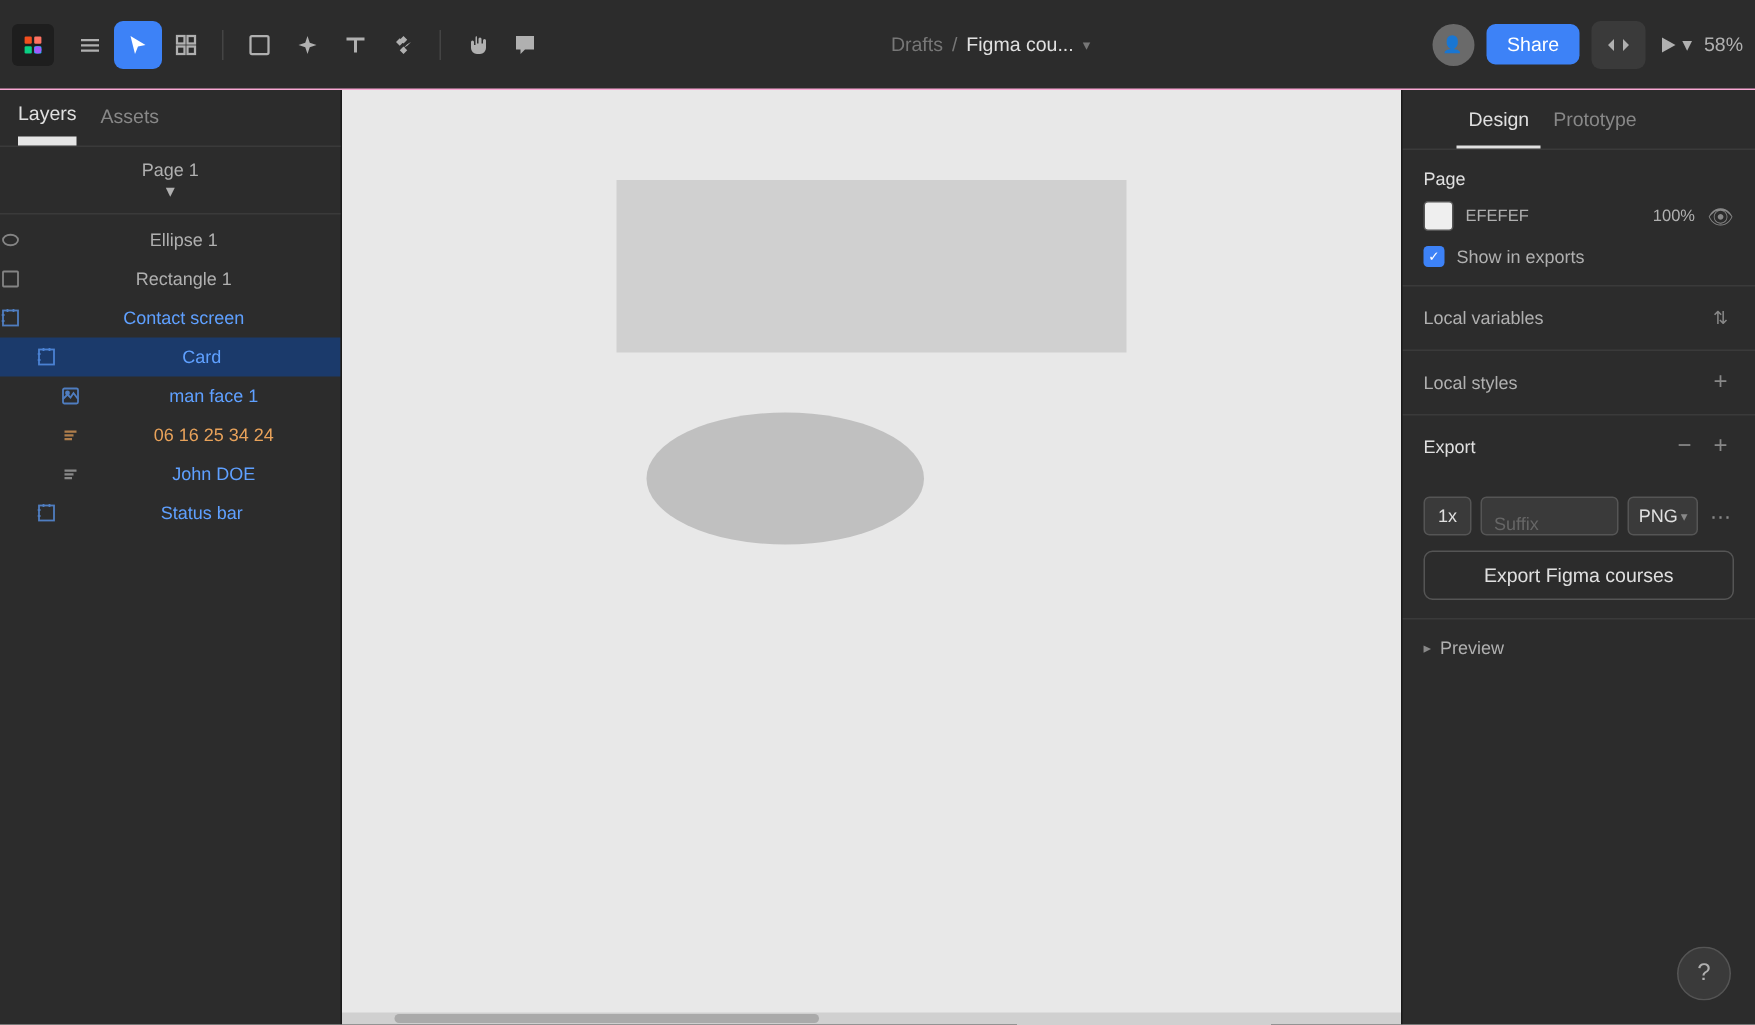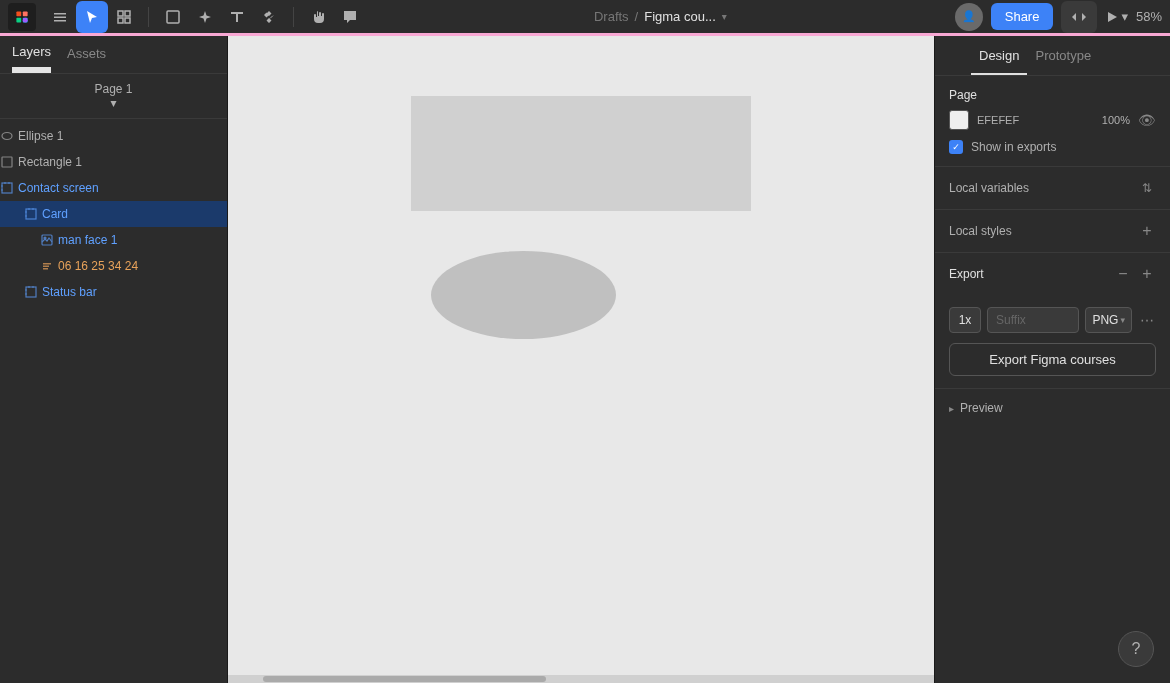--- a/index.html
+++ b/index.html
@@ -1,25 +1,25 @@
 <!DOCTYPE html>
 <html><head>
   <meta charset="utf-8">
   <style>
     * { box-sizing: border-box; margin: 0; padding: 0; }
     body { font-family: -apple-system, BlinkMacSystemFont, 'Segoe UI', sans-serif; background: #1e1e1e; display: flex; flex-direction: column; height: 683px; width: 1170px; overflow: hidden; font-size: 12px; }
 
     
     .toolbar {
-      height: 36px;
+      height: 60px;
       background: #2c2c2c;
       display: flex;
       align-items: center;
       padding: 0 8px;
-      border-bottom: 3px solid #f9a8d4;
+      border-bottom: 1px solid #f9a8d4;
       gap: 4px;
       flex-shrink: 0;
     }
     .toolbar-logo {
       width: 28px; height: 28px;
       background: #1e1e1e;
       border-radius: 4px;
       display: flex; align-items: center; justify-content: center;
       margin-right: 4px;
       cursor: pointer;
@@ -144,20 +144,21 @@
 
     .layer-item {
       display: flex;
       align-items: center;
       padding: 3px 0;
       cursor: pointer;
       color: #b0b0b0;
       font-size: 12px;
       gap: 4px;
       height: 26px;
+      text-align: center;
     }
     .layer-item.selected { background: #1b3a6b; color: #5fa0ff; }
     .layer-item .icon { width: 14px; height: 14px; flex-shrink: 0; display: flex; align-items: center; justify-content: center; opacity: 0.7; }
     .layer-item .label { flex: 1; white-space: nowrap; overflow: hidden; text-overflow: ellipsis; }
 
     .layer-indent-1 { padding-left: 24px; }
     .layer-indent-2 { padding-left: 40px; }
 
     .layer-ellipse { color: #aaa; }
     .layer-rectangle { color: #aaa; }
@@ -368,21 +369,21 @@
       display: flex; align-items: center; justify-content: center;
     }
     .export-suffix {
       flex: 1;
       background: #3a3a3a;
       border: 1px solid #555;
       border-radius: 4px;
       color: #666;
       font-size: 12px;
       height: 26px;
-      display: flex; align-items: center; padding: 0 8px;
+      display: flex; align-items: flex-end; padding: 0 8px;
     }
     .export-format {
       background: #3a3a3a;
       border: 1px solid #555;
       border-radius: 4px;
       color: #e0e0e0;
       font-size: 12px;
       height: 26px;
       display: flex; align-items: center; padding: 0 6px;
       gap: 2px;
@@ -604,20 +605,28 @@
 
       <div class="layer-item layer-indent-2">
         <div class="icon" style="color:#e8a25a">
           <svg width="12" height="12" viewBox="0 0 12 12" fill="currentColor">
               <path d="M2 3h8v1.5H2zm0 2.5h6V7H2zm0 2.5h5v1.5H2z"></path>
             </svg>
         </div>
         <span class="label layer-text-orange">06 16 25 34 24</span>
       </div>
 
+      <div class="layer-item layer-indent-2">
+        <div class="icon" style="color:#b0b0b0">
+          <svg width="12" height="12" viewBox="0 0 12 12" fill="currentColor">
+              <path d="M2 3h8v1.5H2zm0 2.5h6V7H2zm0 2.5h5v1.5H2z"></path>
+            </svg>
+        </div>
+        <span class="label layer-text-blue">John DOE</span>
+      </div>
 
       <div class="layer-item layer-indent-1">
         <div class="icon" style="color:#5fa0ff">
           <svg width="12" height="12" viewBox="0 0 12 12" fill="none" stroke="currentColor" stroke-width="1.2">
               <rect x="1" y="1" width="10" height="10"></rect>
               <line x1="4" y1="0" x2="4" y2="2"></line>
               <line x1="8" y1="0" x2="8" y2="2"></line>
               <line x1="0" y1="4" x2="2" y2="4"></line>
               <line x1="0" y1="8" x2="2" y2="8"></line>
             </svg>

